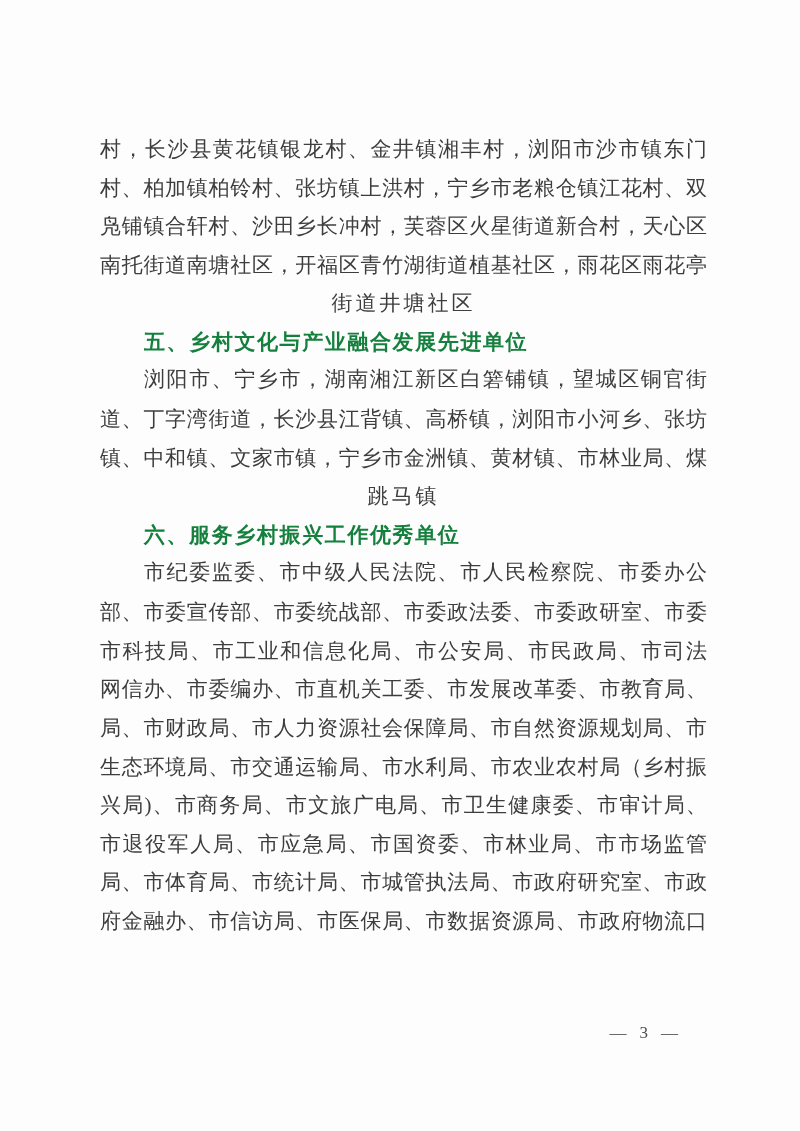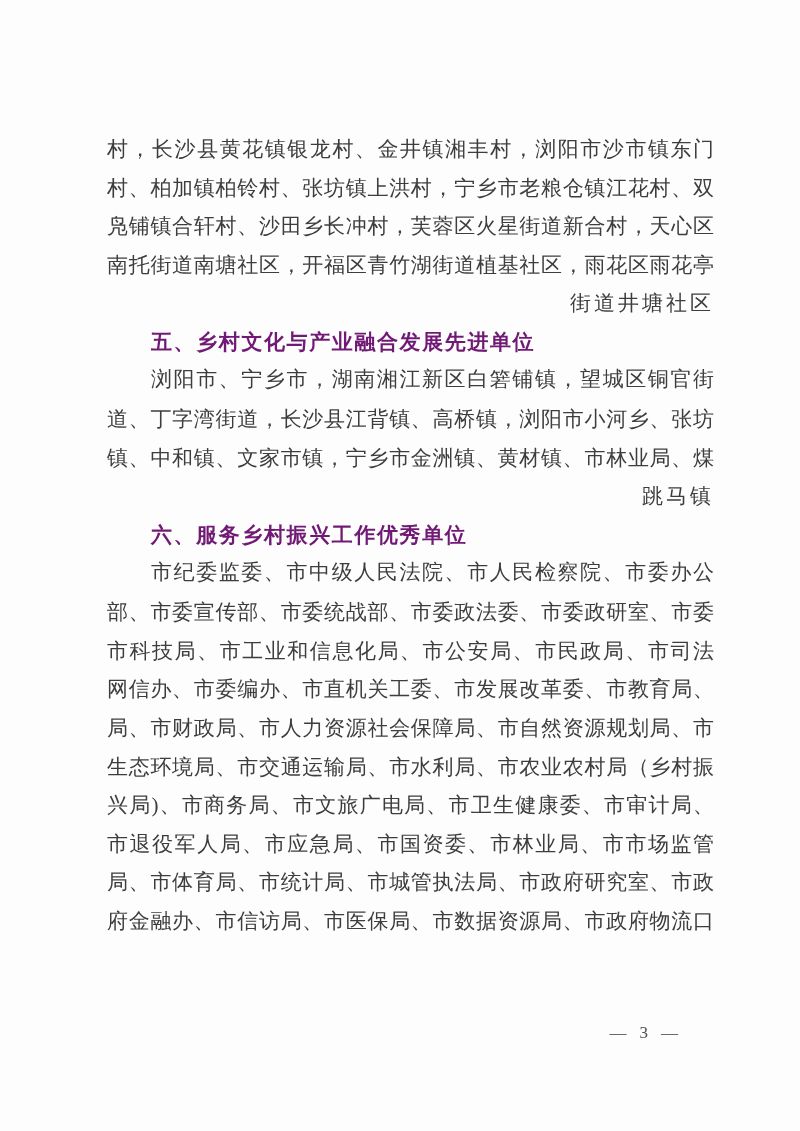--- a/index.html
+++ b/index.html
@@ -14,21 +14,21 @@
     font-family: "Liberation Serif", "DejaVu Serif", serif;
   }
   .page {
     position: absolute;
     inset: 0;
     background: #fdfdfd;
     overflow: hidden;
   }
   .text-block {
     position: absolute;
-    left: 107px;
+    left: 100px;
     top: 130px;
     width: 607px;
     font-size: 21px;
     line-height: 38.6px;
     color: #3d3d3d;
   }
   .line {
     min-height: 38.6px;
   }
   
@@ -36,26 +36,26 @@
     text-align: justify;
     text-align-last: justify;
   }
   
   .ind {
     text-indent: 44px;
     font-family: Liberation Mono, monospace;
   }
   
   .end {
-    text-align: right;
+    text-align: center;
     letter-spacing: 3px;
   }
   .heading {
     font-weight: bold;
-    color: #701a75;
+    color: #15803d;
     letter-spacing: 1.6px;
     text-indent: 44px;
   }
   .page-num {
     position: absolute;
     top: 1023px;
     right: 122px;
     display: flex;
     align-items: center;
     gap: 13px;

